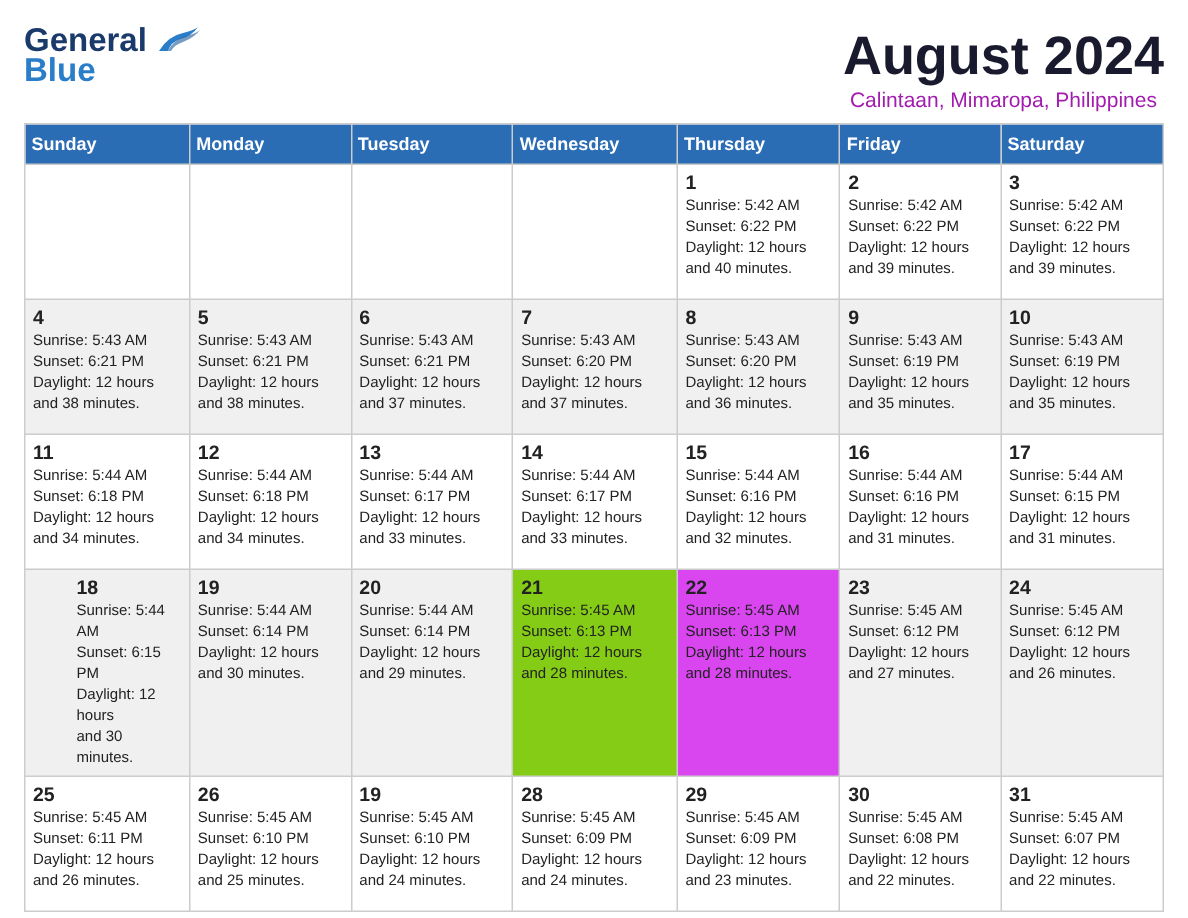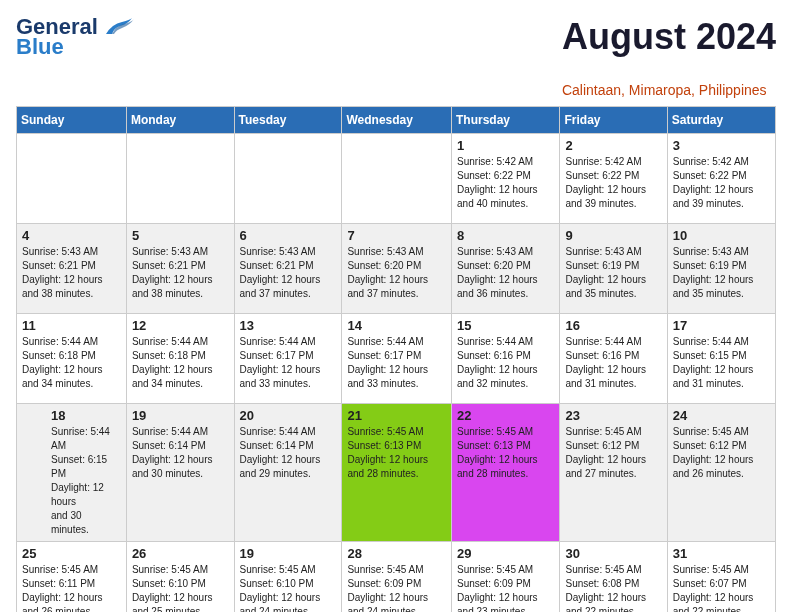--- a/index.html
+++ b/index.html
@@ -15,31 +15,30 @@
       justify-content: space-between;
       align-items: flex-start;
       margin-bottom: 8px;
     }
     .logo {
       display: flex;
       flex-direction: column;
       align-items: flex-start;
     }
     .title-section {
-      text-align: left;
+      text-align: center;
     }
     .month-year {
       font-size: 36px;
       font-weight: bold;
       color: #1a1a2e;
     }
     .location {
       font-size: 14px;
-      color: #c2410c;
-      margin-top: 24px;
+      color: #a21caf;
     }
     .calendar {
       width: 100%;
       border-collapse: collapse;
       font-size: 11px;
     }
     .calendar th {
       background-color: #2a6db5;
       color: #fff;
       padding: 6px 4px;

